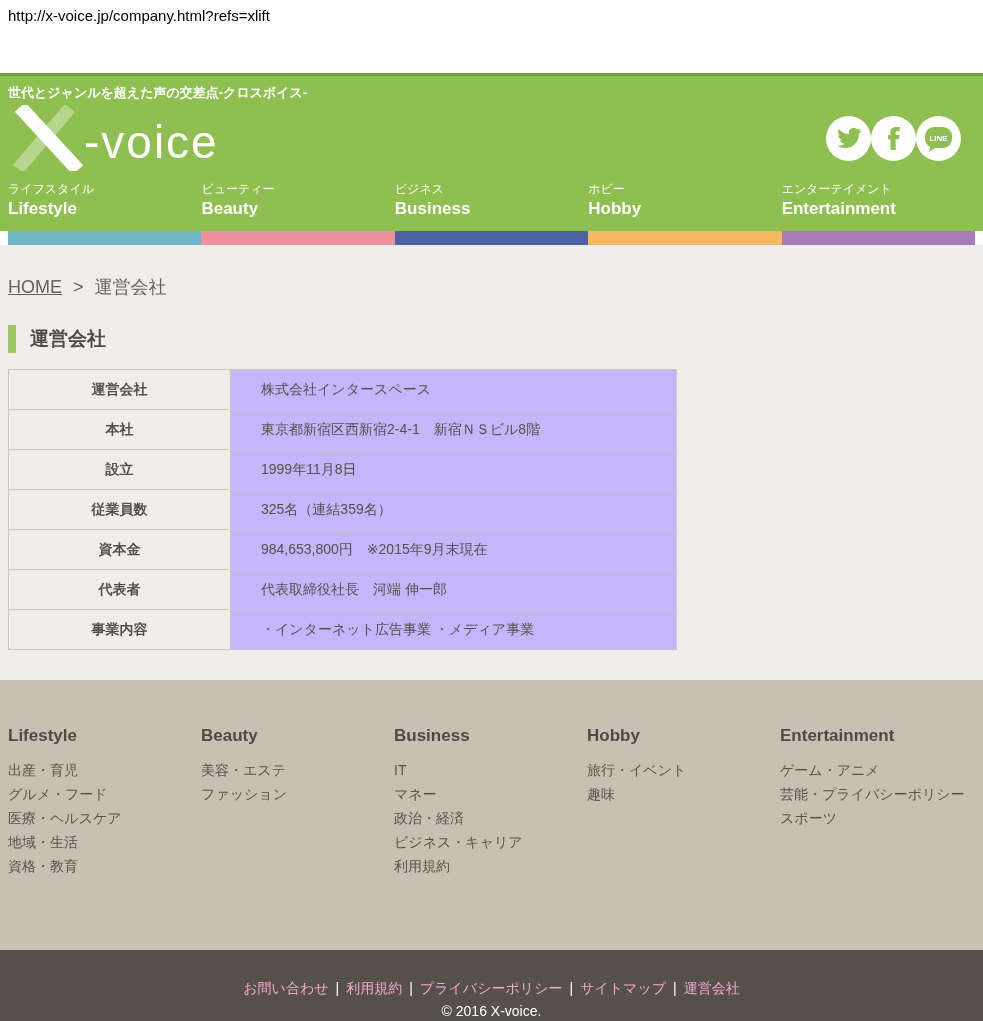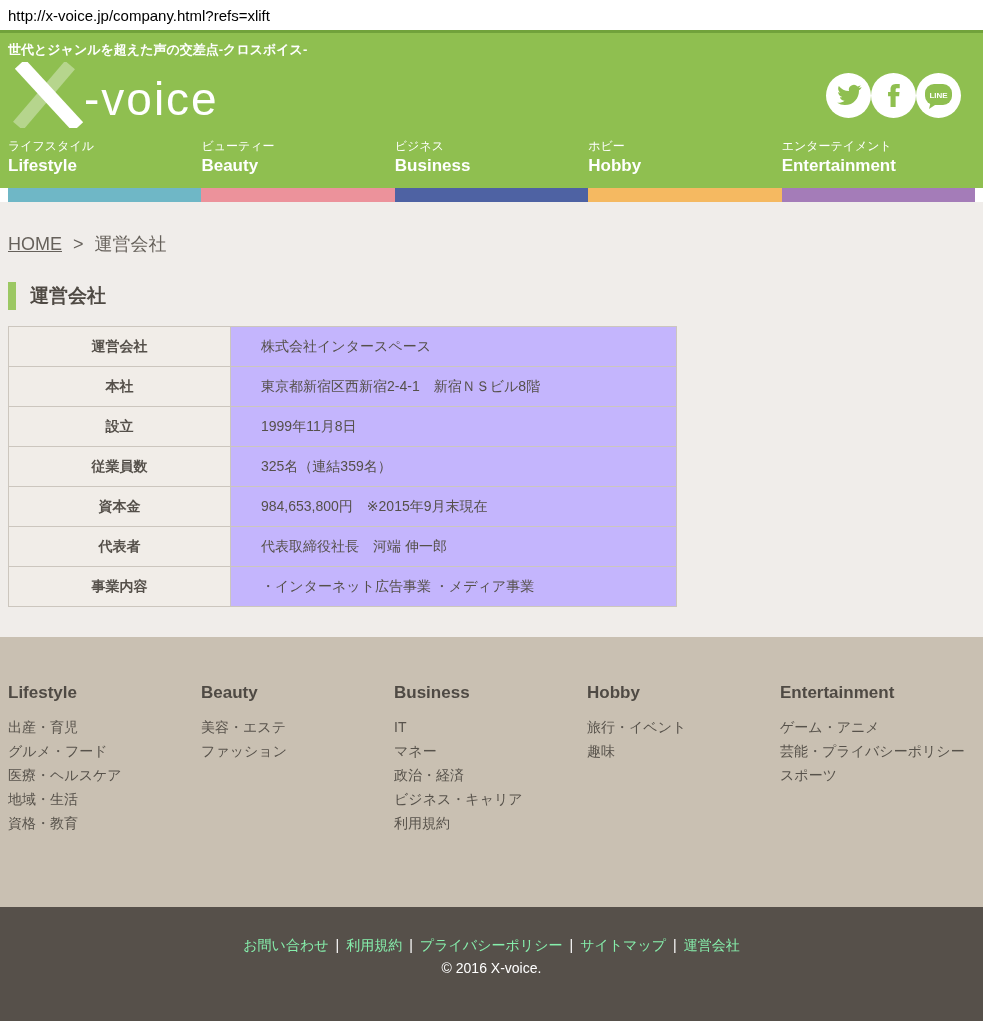--- a/index.html
+++ b/index.html
@@ -3,21 +3,21 @@
 <meta charset="utf-8">
 <style>
   * { margin:0; padding:0; box-sizing:border-box; }
   html,body { width:983px; }
   body { font-family:"Liberation Sans","DejaVu Sans",sans-serif; background:#ffffff; color:#55504a; }
 
   
   .url-bar { padding:7px 8px 6px; font-size:15px; color:#000; background:#fff; }
 
   
-  .site-header { background:#8fbf50; border-top:3px solid #71a23b; }
+  .site-header { background:#8fbf50; border-top:3px solid #71a23b;margin-top:43px; }
   .tagline { color:#fff; font-weight:bold; font-size:13px; padding:8px 8px 0 8px; height:27px; }
   .logo-row { display:flex; justify-content:space-between; align-items:center; height:70px; padding:0 22px 0 8px; }
   .logo { display:block; cursor:pointer; }
   .logo text { font-family:"Liberation Sans",sans-serif; }
   .social { display:flex; align-items:center; }
   .social-circle { width:45px; height:45px; border-radius:50%; background:#fff; display:flex; align-items:center; justify-content:center; cursor:pointer; }
 
   
   .nav { display:flex; margin:0 8px; height:58px; padding-top:8px; }
   .nav-item { flex:1; text-align:left; color:#fff; cursor:pointer; }
@@ -48,21 +48,21 @@
   
   .footer-cats { background:#c9c0b2; height:270px; padding:46px 0 0 8px; display:flex; }
   .fcol { width:193px; }
   .fcol h2 { font-size:17px; font-weight:bold; color:#4f4a44; margin-bottom:12px; }
   .fcol ul { list-style:none; }
   .fcol li { font-size:14px; line-height:24px; color:#57524b; cursor:pointer; }
 
   
   .footer-bottom { background:#56504a; color:#fff; text-align:center; height:114px; padding-top:30px; }
   .fb-links { font-size:14px; }
-  .fb-links a { color:#86efac; text-decoration:none; cursor:pointer; }
+  .fb-links a { color:#f9a8d4; text-decoration:none; cursor:pointer; }
   .fb-links .sep { margin:0 7px; }
   .copyright { font-size:14px; margin-top:5px; }
 </style>
 </head>
 <body>
 
 <div class="url-bar">http://x-voice.jp/company.html?refs=xlift</div>
 
 <header class="site-header">
   <div class="tagline">世代とジャンルを超えた声の交差点-クロスボイス-</div>

